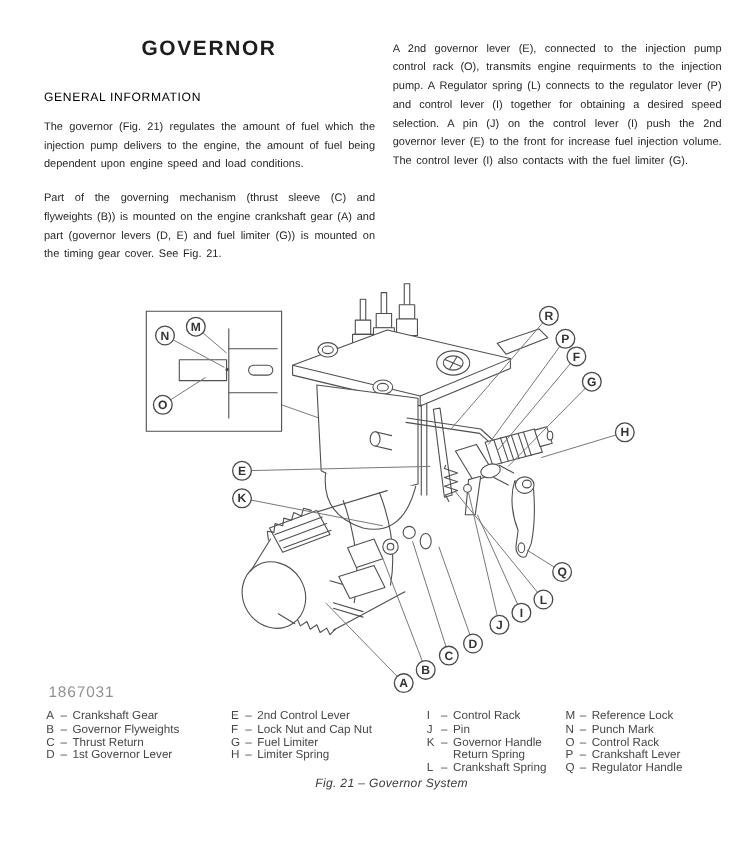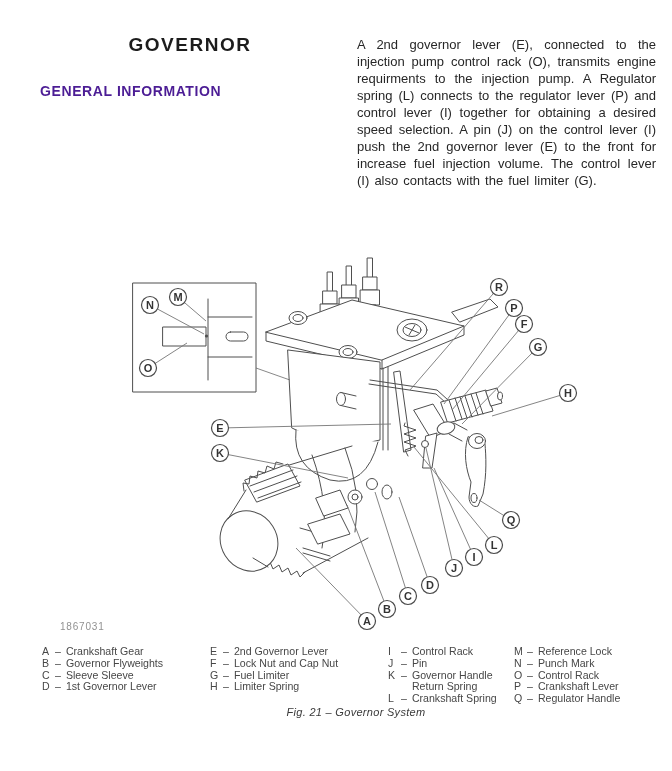--- a/index.html
+++ b/index.html
@@ -7,37 +7,37 @@
     position:relative;width:672px;height:771px;background:#ffffff;
     font-family:"Liberation Sans",sans-serif;color:#222;overflow:hidden;
     margin:0 auto;
   }
   .title{
     position:absolute;left:40px;top:34px;width:300px;margin:0;
     text-align:center;font-size:19px;font-weight:bold;letter-spacing:1.5px;color:#1c1c1c;
   }
   .heading{
     position:absolute;left:40px;top:83px;margin:0;
-    font-size:14px;font-weight:bold;letter-spacing:.6px;color:#4c1d95;
+    font-size:11px;font-weight:normal;letter-spacing:.6px;color:#000000;
   }
   .col-left{position:absolute;left:40px;top:107px;width:301px;}
   .col-right{position:absolute;left:357px;top:36px;width:299px;}
   .col-left p,.col-right p{
-    margin:0 0 14px 0;font-size:13px;line-height:17px;
+    margin:0 0 14px 0;font-size:10px;line-height:17px;
     text-align:justify;word-spacing:1.5px;color:#272727;
   }
   .diagram{position:absolute;left:0;top:0;}
   .ln{fill:none;stroke:#4f4f4f;stroke-width:1;stroke-linejoin:round;stroke-linecap:round;}
   .lnw{fill:#ffffff;stroke:#4f4f4f;stroke-width:1;stroke-linejoin:round;stroke-linecap:round;}
   .thin{fill:none;stroke:#6a6a6a;stroke-width:.8;}
   #leaders line{stroke:#767676;stroke-width:.9;}
   #callouts circle{fill:#ffffff;stroke:#4a4a4a;stroke-width:1.2;}
   #callouts text{font-family:"Liberation Sans",sans-serif;font-size:11px;font-weight:600;fill:#333;}
   .figcode{
-    position:absolute;left:60px;top:621px;font-size:10px;color:#919191;letter-spacing:.8px;
+    position:absolute;left:44px;top:621px;font-size:14px;color:#919191;letter-spacing:.8px;
   }
   .legend{position:absolute;left:0;top:646px;width:672px;font-size:10.6px;color:#474747;}
   .lcol{position:absolute;top:0;}
   .c0{left:42px;} .c1{left:210px;} .c2{left:388px;} .c3{left:514px;}
   .legend-item{display:flex;line-height:11.8px;align-items:flex-start;}
   .lk{width:13px;flex:0 0 13px;}
   .ld{margin:0 5px 0 0;}
   .caption{
     position:absolute;left:36px;top:706px;width:640px;text-align:center;
     font-size:11px;font-style:italic;color:#3a3a3a;letter-spacing:.3px;
@@ -45,20 +45,22 @@
 </style>
 </head>
 <body>
 
 <div class="page">
 
   <h1 class="title">GOVERNOR</h1>
   <h2 class="heading">GENERAL INFORMATION</h2>
 
   <div class="col-left">
+    <p>The governor (Fig. 21) regulates the amount of fuel which the injection pump delivers to the engine, the amount of fuel being dependent upon engine speed and load conditions.</p>
+    <p>Part of the governing mechanism (thrust sleeve (C) and flyweights (B)) is mounted on the engine crankshaft gear (A) and part (governor levers (D, E) and fuel limiter (G)) is mounted on the timing gear cover.  See Fig. 21.</p>
   </div>
 
   <div class="col-right">
     <p>A 2nd governor lever (E), connected to the injection pump control rack (O), transmits engine requirments to the injection pump.  A Regulator spring (L) connects to the regulator lever (P) and control lever (I) together for obtaining a desired speed selection.  A pin (J) on the control lever (I) push the 2nd governor lever (E) to the front for increase fuel injection volume.  The control lever (I) also contacts with the fuel limiter (G).</p>
   </div>
 
   <svg class="diagram" width="672" height="771" viewBox="0 0 672 771" aria-hidden="true">
 
     <g>
       <rect class="ln" x="133" y="283" width="123" height="109"></rect>
@@ -283,37 +285,37 @@
           <span class="lk">B</span>
           <span class="ld">–</span>
           <span class="ll">
             <div>Governor Flyweights</div>
           </span>
         </div>
         <div class="legend-item">
           <span class="lk">C</span>
           <span class="ld">–</span>
           <span class="ll">
-            <div>Sleeve Sleeve</div>
+            <div>Thrust Return</div>
           </span>
         </div>
         <div class="legend-item">
           <span class="lk">D</span>
           <span class="ld">–</span>
           <span class="ll">
             <div>1st Governor Lever</div>
           </span>
         </div>
       </div>
     <div class="lcol c1">
         <div class="legend-item">
           <span class="lk">E</span>
           <span class="ld">–</span>
           <span class="ll">
-            <div>2nd Governor Lever</div>
+            <div>2nd Control Lever</div>
           </span>
         </div>
         <div class="legend-item">
           <span class="lk">F</span>
           <span class="ld">–</span>
           <span class="ll">
             <div>Lock Nut and Cap Nut</div>
           </span>
         </div>
         <div class="legend-item">

